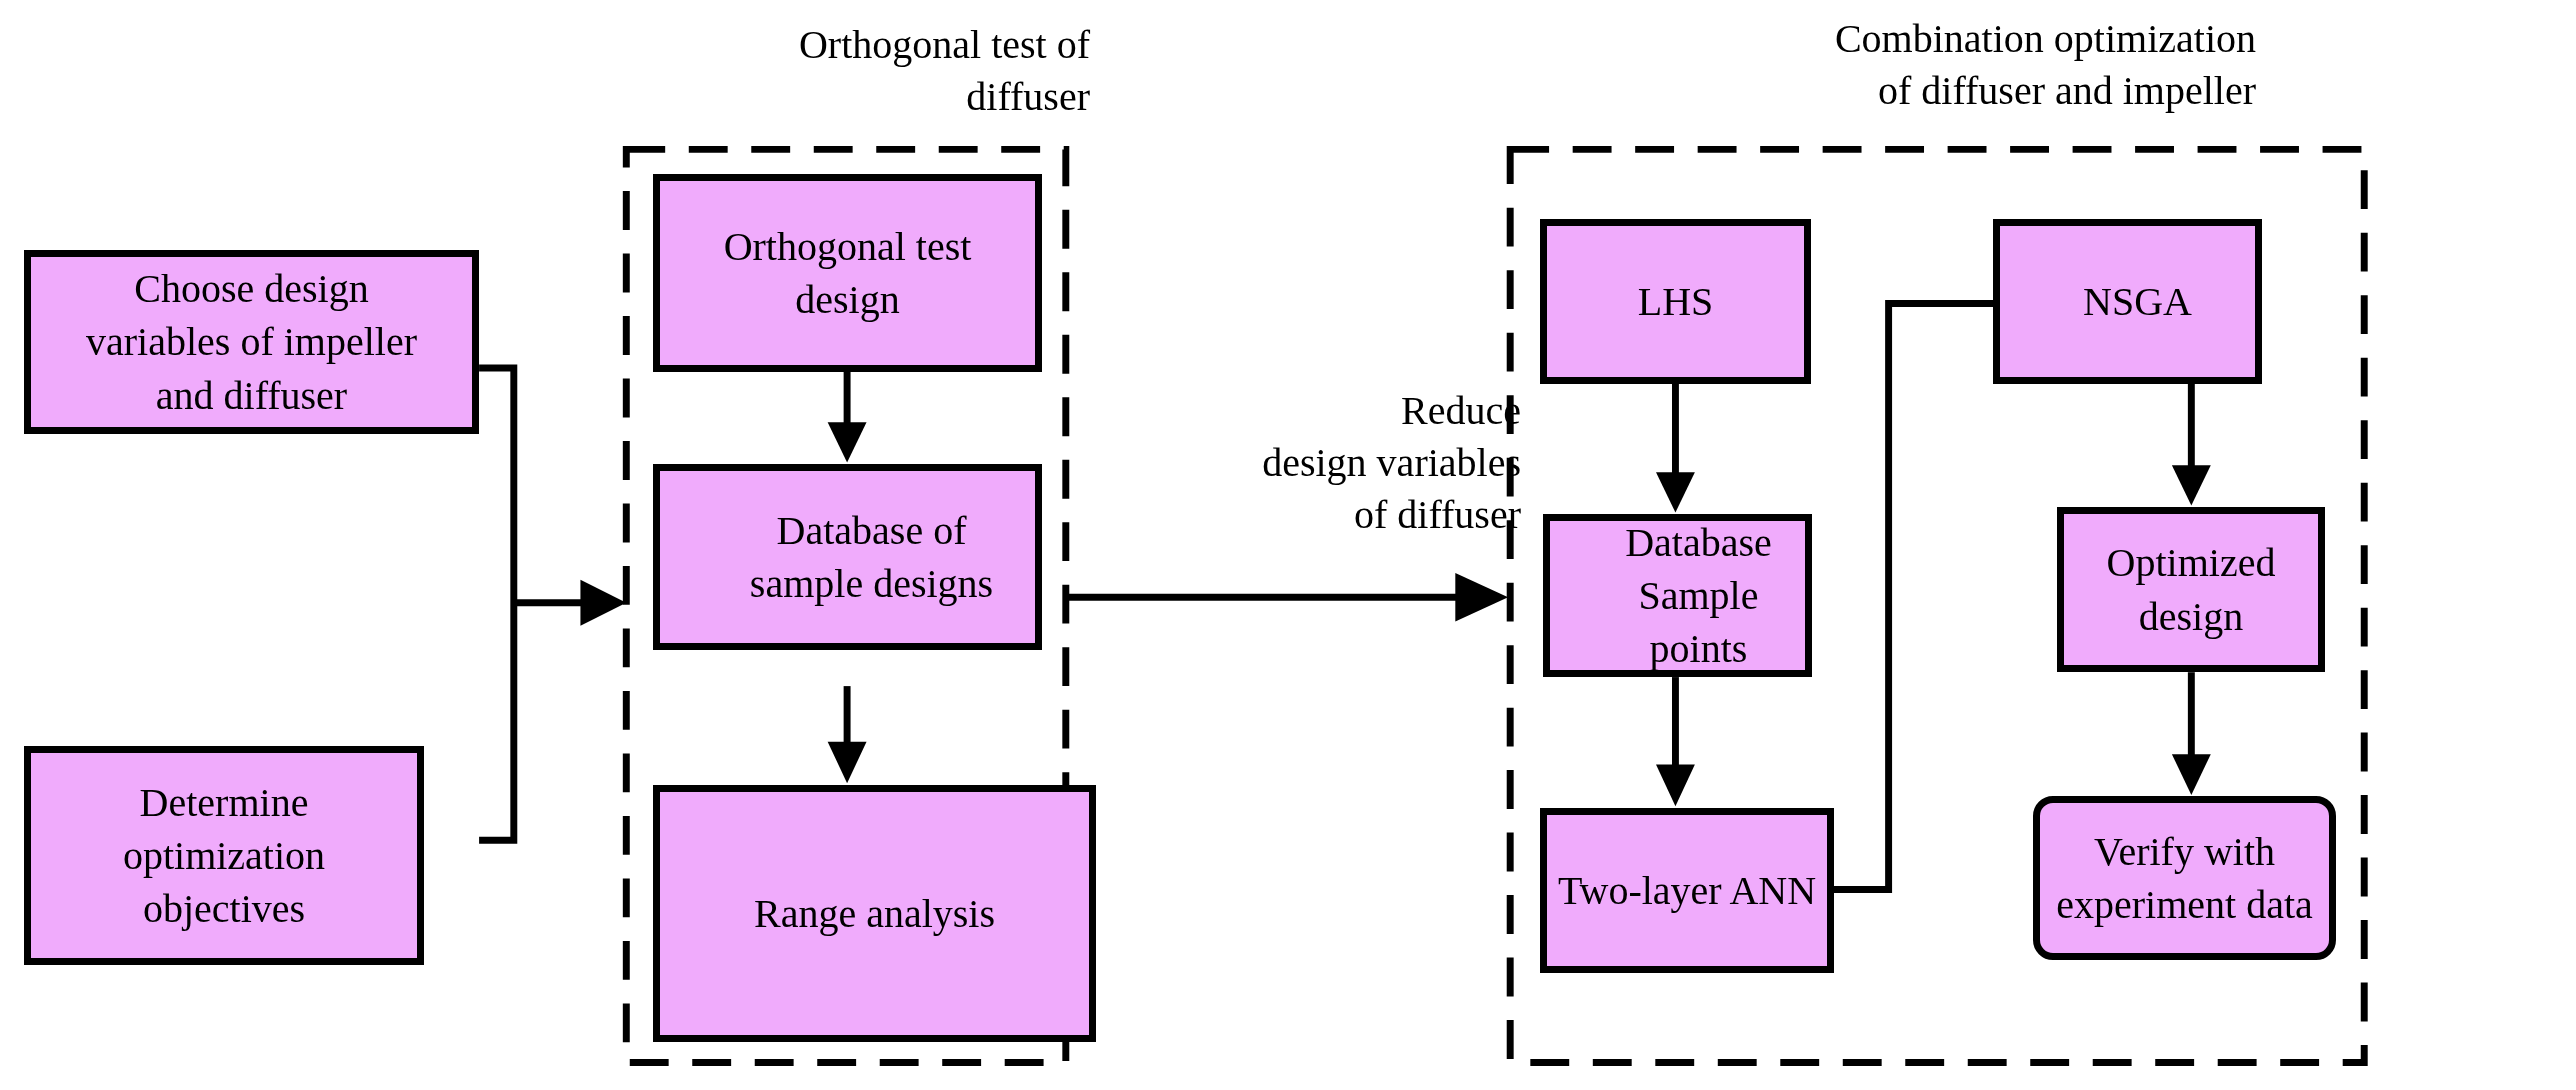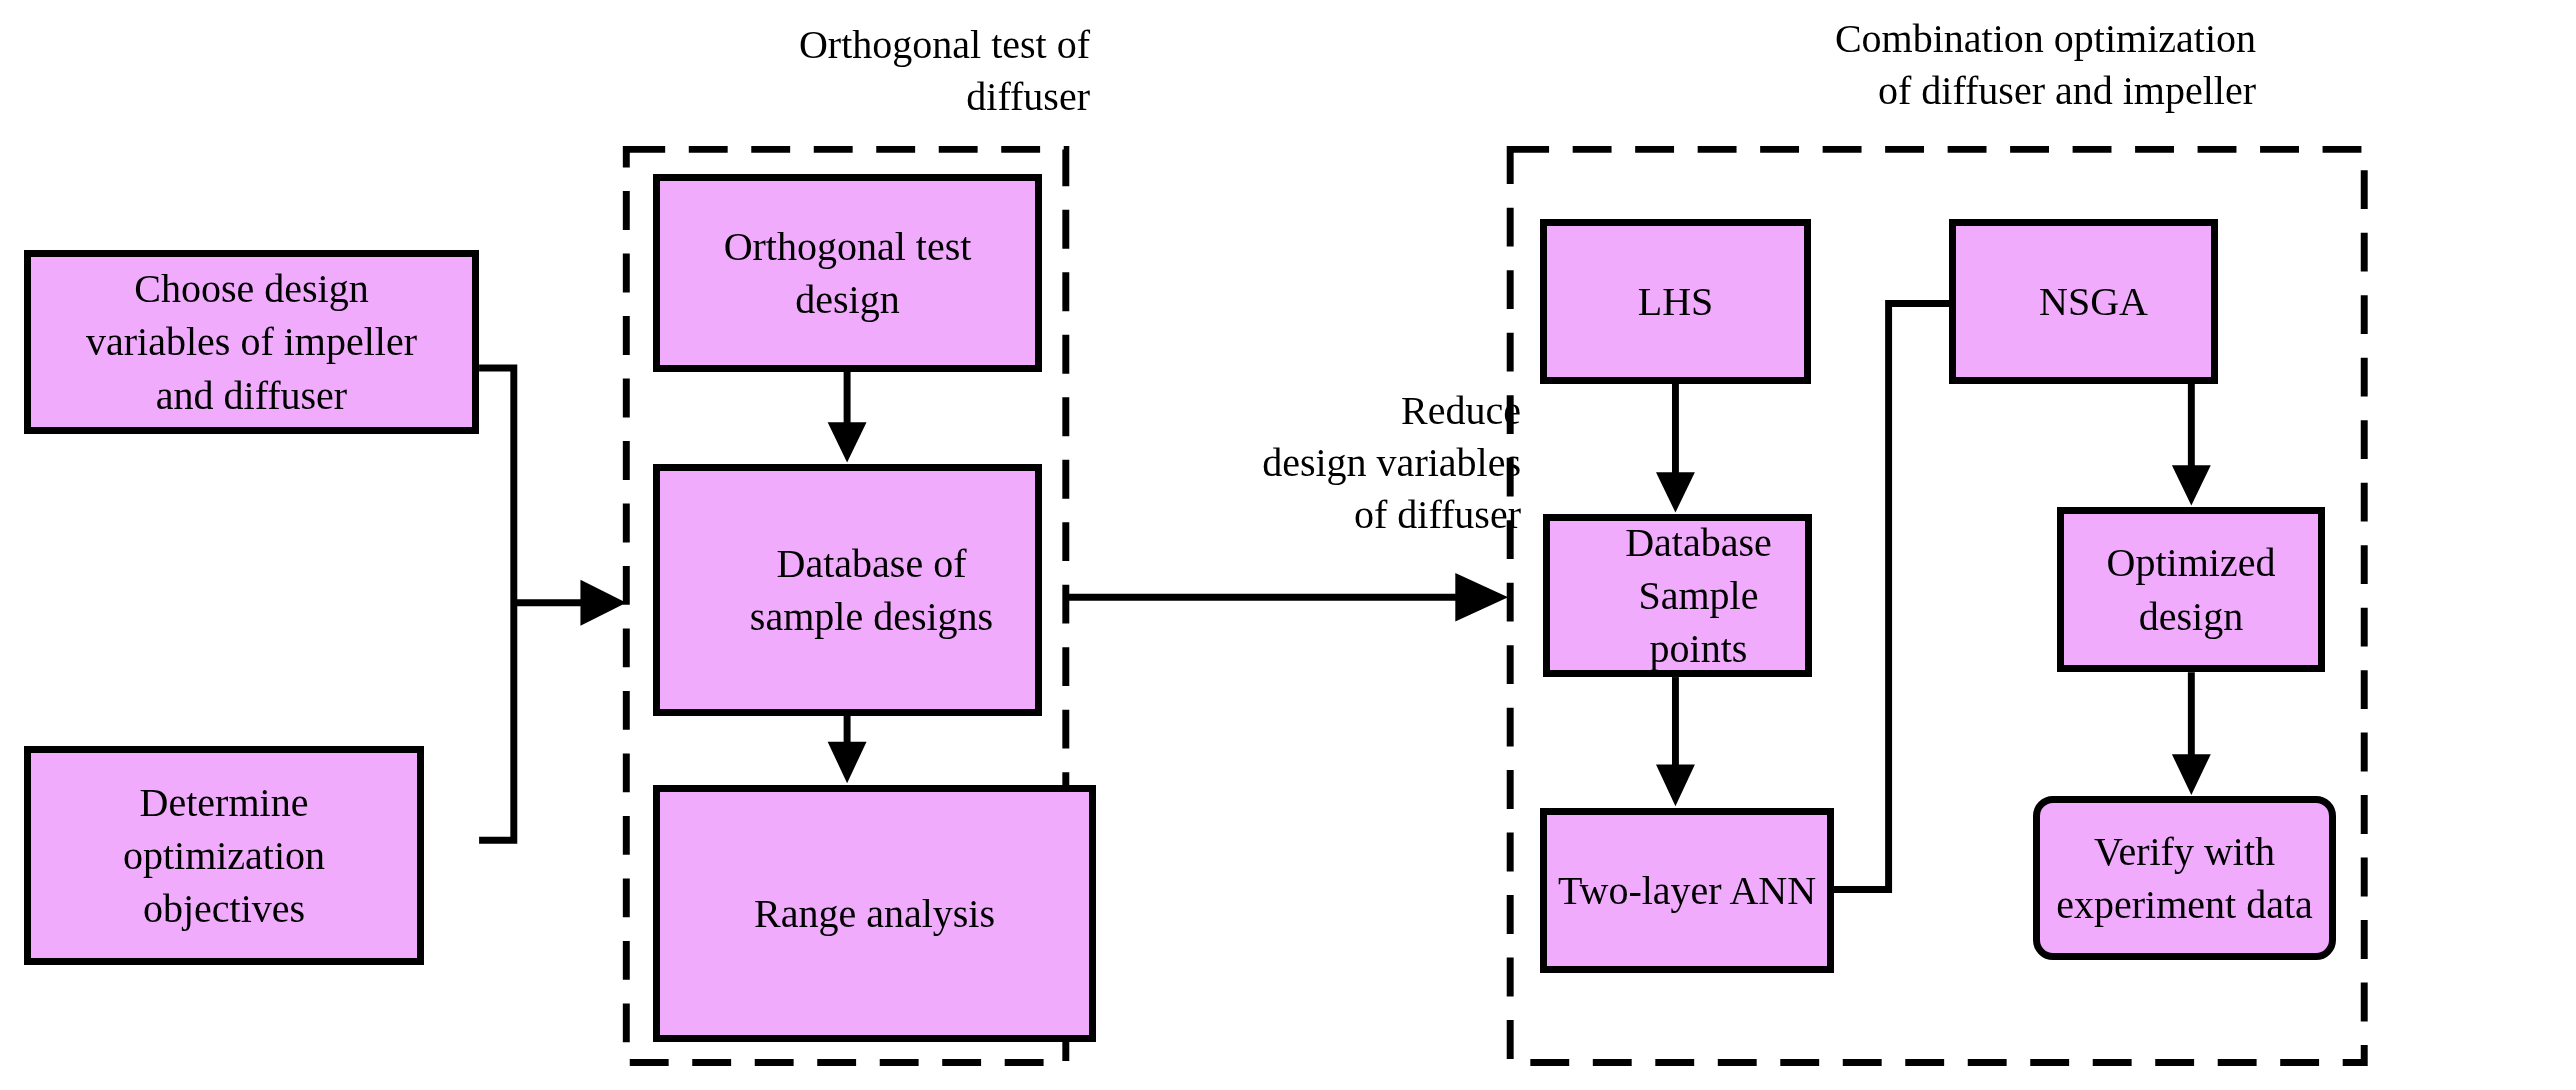--- a/index.html
+++ b/index.html
@@ -100,41 +100,41 @@
     </div>
 
   <div class="node" style="left:24px; top:746px; width:400px; height:219px;">
       <div>Determine<br>optimization<br>objectives</div>
     </div>
 
   <div class="node" style="left:653px; top:174px; width:389px; height:198px;">
       <div>Orthogonal test<br>design</div>
     </div>
 
-  <div class="node" style="left:653px; top:464px; width:389px; height:252px;padding-left:48px;">
+  <div class="node" style="left:653px; top:464px; width:389px; height:186px;padding-left:48px;">
       <div>Database of<br>sample designs</div>
     </div>
 
   <div class="node" style="left:653px; top:785px; width:443px; height:257px;">
       <div>Range analysis</div>
     </div>
 
   <div class="node" style="left:1540px; top:219px; width:271px; height:165px;">
       <div>LHS</div>
     </div>
 
   <div class="node" style="left:1543px; top:514px; width:269px; height:163px;padding-left:42px;">
       <div>Database<br>Sample points</div>
     </div>
 
   <div class="node" style="left:1540px; top:808px; width:294px; height:165px;">
       <div>Two-layer ANN</div>
     </div>
 
-  <div class="node" style="left:1949px; top:219px; width:269px; height:165px;padding-left:20px;">
+  <div class="node" style="left:1993px; top:219px; width:269px; height:165px;padding-left:20px;">
       <div>NSGA</div>
     </div>
 
   <div class="node" style="left:2057px; top:507px; width:268px; height:165px;">
       <div>Optimized design</div>
     </div>
 
   <div class="node" style="left:2033px; top:796px; width:303px; height:164px;border-radius:20px;">
       <div>Verify with<br>experiment data</div>
     </div>

